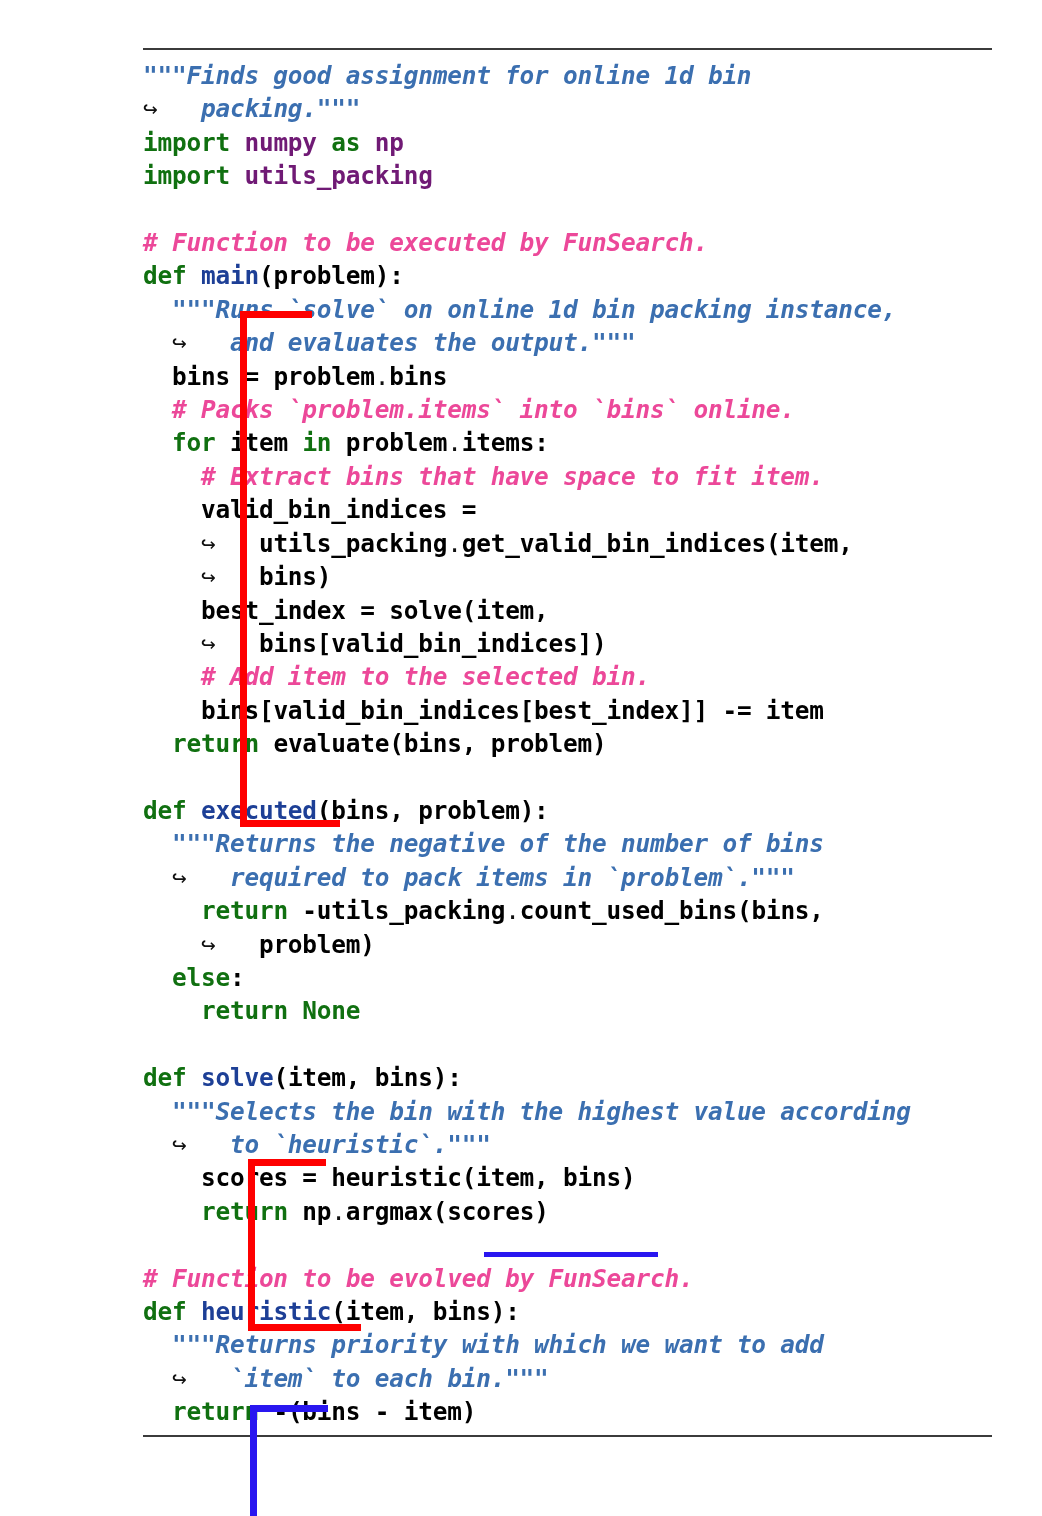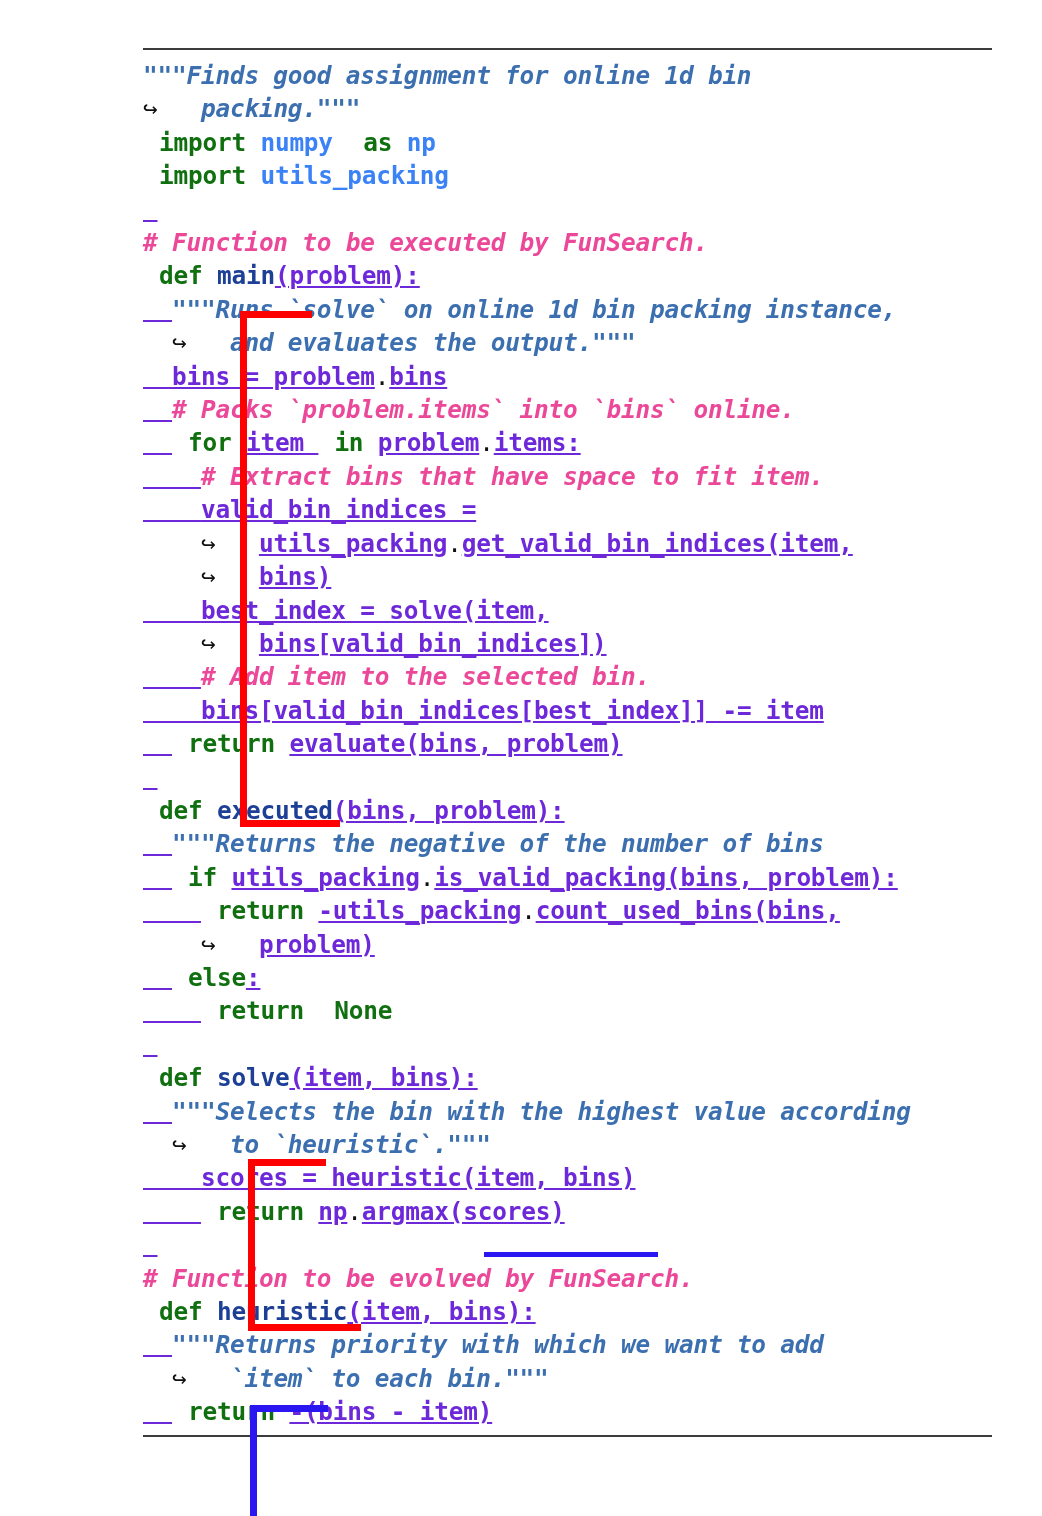--- a/index.html
+++ b/index.html
@@ -40,24 +40,24 @@
     font-family: "DejaVu Sans Mono", "Liberation Mono", monospace;
     font-size: 24.4px;
     line-height: 33.4px;
     white-space: pre;
     color: #101010;
     letter-spacing: -0.2px;
   }
   .line.blank { color: transparent; }
 
   
-  .kw   { color: #107010; font-weight: 700; margin-left: 16px; }
+  .kw   { color: #107010; font-weight: 700; }
   .nm   { color: #1d3f96; font-weight: 700; }
-  .mod  { color: #3b82f6; font-weight: 700; }
-  .txt  { color: #6d28d9; font-weight: 700; text-decoration: underline; }
+  .mod  { color: #701a75; font-weight: 700; }
+  .txt  { color: #000000; font-weight: 700; }
   .str  { color: #3b6fb0; font-style: italic; font-weight: 700; }
   .cmt  { color: #ec4899; font-style: italic; font-weight: 700; }
   .cont { color: #101010; font-weight: 400; }
 
   
   .ul-heuristic {
     position: absolute;
     background: #2916f0;
     height: 5px;
     left: 341px;
@@ -156,21 +156,21 @@
       <div class="line" id="l15"><span class="cont">    ↪   </span><span class="txt">utils_packing</span><span class="cont">.</span><span class="txt">get_valid_bin_indices(item,</span></div>
       <div class="line" id="l16"><span class="cont">    ↪   </span><span class="txt">bins)</span></div>
       <div class="line" id="l17"><span class="txt">    </span><span class="txt">best_index = solve(item,</span></div>
       <div class="line" id="l18"><span class="cont">    ↪   </span><span class="txt">bins[valid_bin_indices])</span></div>
       <div class="line" id="l19"><span class="txt">    </span><span class="cmt"># Add item to the selected bin.</span></div>
       <div class="line" id="l20"><span class="txt">    </span><span class="txt">bins[valid_bin_indices[best_index]] -= item</span></div>
       <div class="line" id="l21"><span class="txt">  </span><span class="kw">return </span><span class="txt">evaluate(bins, problem)</span></div>
       <div class="line blank" id="l22"><span class="txt"> </span></div>
       <div class="line" id="l23"><span class="kw">def </span><span class="nm">executed</span><span class="txt">(bins, problem):</span></div>
       <div class="line" id="l24"><span class="txt">  </span><span class="str">"""Returns the negative of the number of bins</span></div>
-      <div class="line" id="l26"><span class="txt">  </span><span class="kw">if </span><span class="txt">utils_packing</span><span class="cont">.</span><span class="txt">is_valid_packing(bins, problem):</span></div>
+      <div class="line" id="l25"><span class="cont">  ↪   </span><span class="str">required to pack items in `problem`."""</span></div>
       <div class="line" id="l27"><span class="txt">    </span><span class="kw">return </span><span class="txt">-utils_packing</span><span class="cont">.</span><span class="txt">count_used_bins(bins,</span></div>
       <div class="line" id="l28"><span class="cont">    ↪   </span><span class="txt">problem)</span></div>
       <div class="line" id="l29"><span class="txt">  </span><span class="kw">else</span><span class="txt">:</span></div>
       <div class="line" id="l30"><span class="txt">    </span><span class="kw">return </span><span class="kw">None</span></div>
       <div class="line blank" id="l31"><span class="txt"> </span></div>
       <div class="line" id="l32"><span class="kw">def </span><span class="nm">solve</span><span class="txt">(item, bins):</span></div>
       <div class="line" id="l33"><span class="txt">  </span><span class="str">"""Selects the bin with the highest value according</span></div>
       <div class="line" id="l34"><span class="cont">  ↪   </span><span class="str">to `heuristic`."""</span></div>
       <div class="line" id="l35"><span class="txt">    </span><span class="txt">scores = heuristic(item, bins)</span></div>
       <div class="line" id="l36"><span class="txt">    </span><span class="kw">return </span><span class="txt">np</span><span class="cont">.</span><span class="txt">argmax(scores)</span></div>

